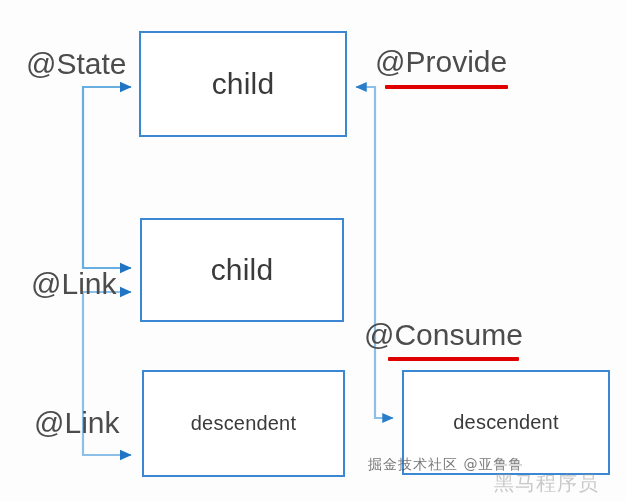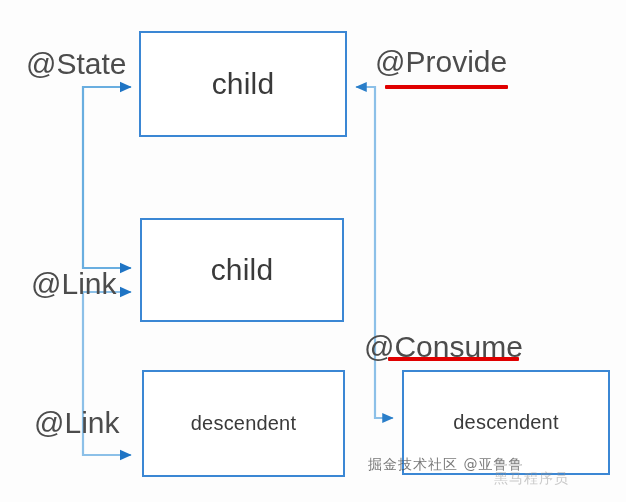--- a/index.html
+++ b/index.html
@@ -63,21 +63,21 @@
     white-space: nowrap;
     font-family: "DejaVu Sans", sans-serif;
     pointer-events: none;
   }
   .watermark.primary {
     font-size: 14px;
     color: rgba(70, 70, 70, 0.72);
     letter-spacing: 1px;
   }
   .watermark.secondary {
-    font-size: 14px;
+    font-size: 20px;
     color: rgba(150, 150, 150, 0.5);
     letter-spacing: 1px;
   }
 </style>
 </head>
 <body>
 
 <div id="diagram-root" style="background: rgb(253, 253, 253);">
 
   <svg id="diagram-svg" viewBox="0 0 626 502">
@@ -121,19 +121,19 @@
 
   <div class="anno" style="left: 26px; top: 47px; color: rgb(76, 76, 76);">@State</div>
 
   <div class="anno" style="left: 375px; top: 45px; color: rgb(76, 76, 76);">@Provide</div>
   <div class="underline" style="left: 385px; top: 85px; width: 123px; height: 4px; background: rgb(224, 0, 0);"></div>
 
   <div class="anno" style="left: 31px; top: 267px; color: rgb(76, 76, 76);">@Link</div>
 
   <div class="anno" style="left: 34px; top: 406px; color: rgb(76, 76, 76);">@Link</div>
 
-  <div class="anno" style="left: 364px; top: 330px; color: rgb(76, 76, 76);">@Consume</div>
+  <div class="anno" style="left: 364px; top: 318px; color: rgb(76, 76, 76);">@Consume</div>
   <div class="underline" style="left: 388px; top: 357px; width: 131px; height: 4px; background: rgb(224, 0, 0);"></div>
 
   <div class="watermark primary" style="left:368px; top:456px;">掘金技术社区 @亚鲁鲁</div>
   <div class="watermark secondary" style="left:494px; top:470px;">黑马程序员</div>
 
 </div>
 
 </body></html>

